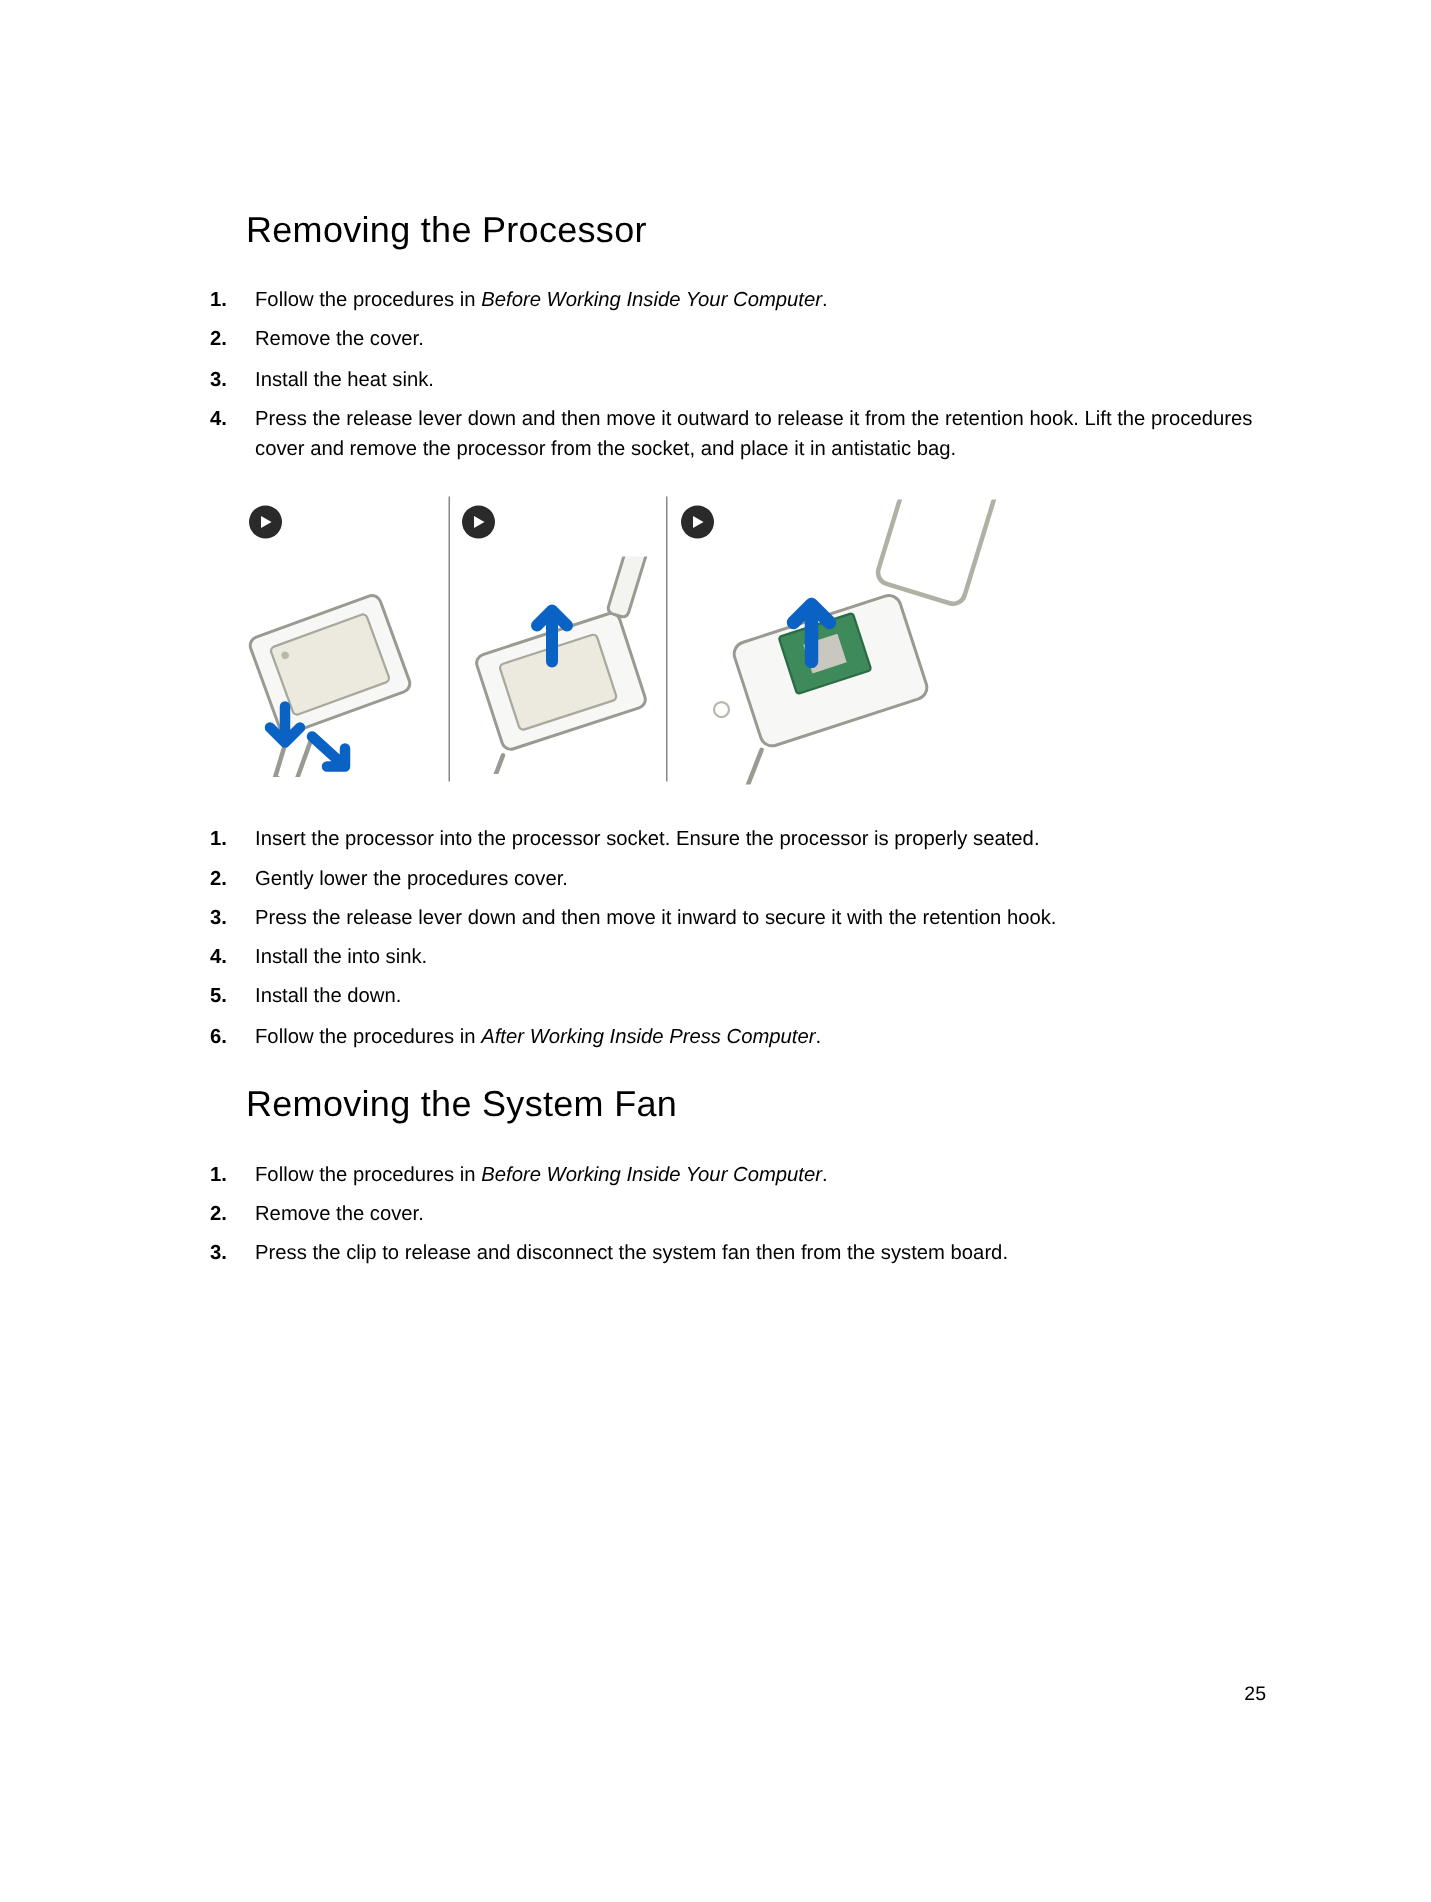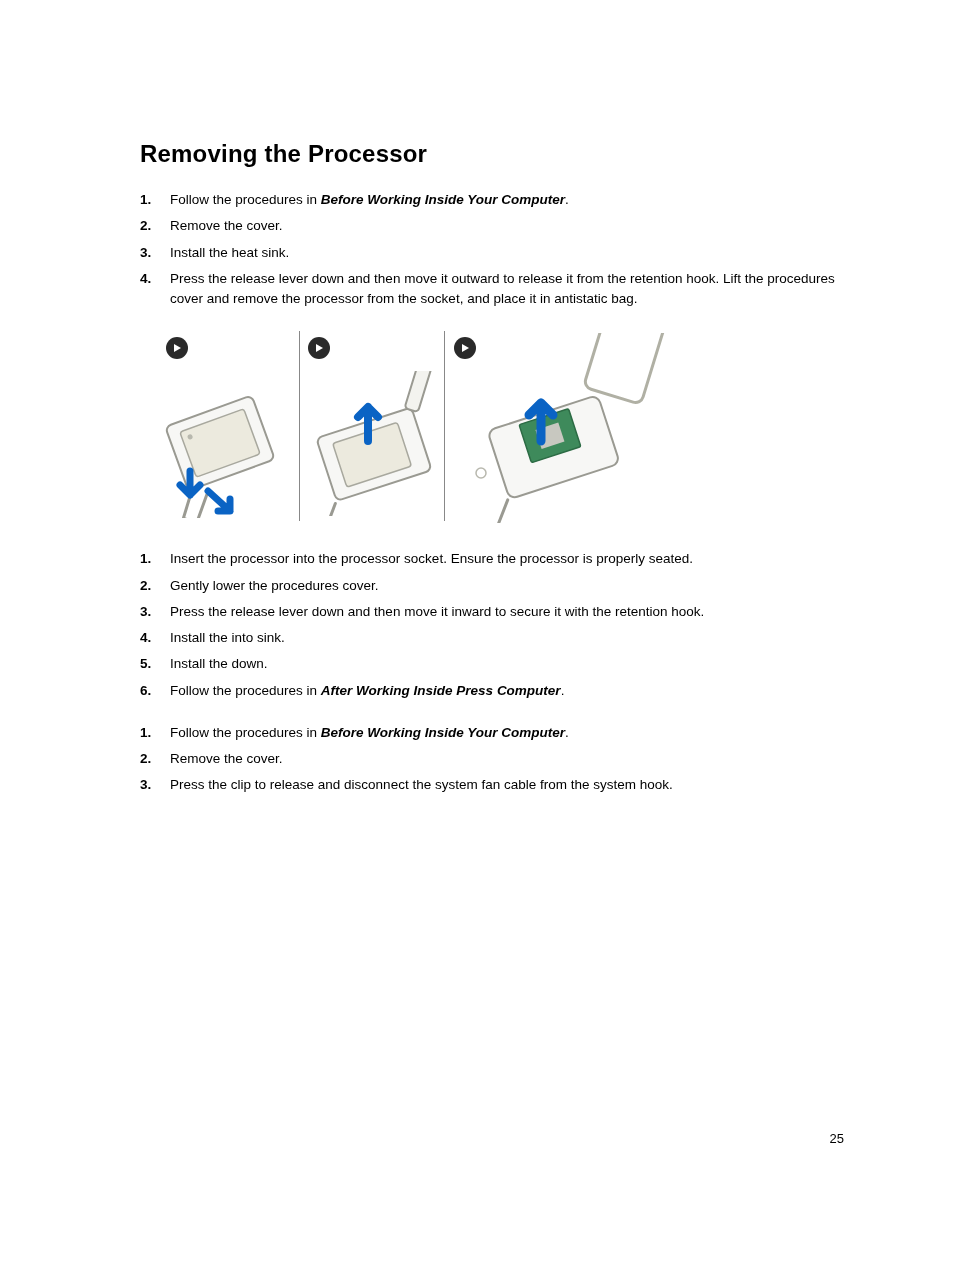--- a/index.html
+++ b/index.html
@@ -13,23 +13,24 @@
       height: 1268px;
       background: #ffffff;
       position: relative;
       color: #000;
     }
     .page {
       padding: 140px 110px 60px 140px;
     }
     h2 {
       font-size: 24px;
-      font-weight: 700;
+      font-weight: 400;
       margin-bottom: 22px;
       letter-spacing: 0.2px;
+      margin-left: 24px;
     }
     ol {
       list-style: none;
       counter-reset: item;
       margin-bottom: 22px;
     }
     ol li {
       counter-increment: item;
       font-size: 13.5px;
       line-height: 1.5;
@@ -41,21 +42,20 @@
       content: counter(item) ".";
       font-weight: 700;
       position: absolute;
       left: 0;
       top: 0;
       width: 22px;
       text-align: left;
     }
     .italic {
       font-style: italic;
-      font-weight: bold;
     }
     .illustration {
       margin: 10px 0 28px 0;
       width: 540px;
       height: 190px;
       position: relative;
     }
     .panel {
       position: absolute;
       top: 0;
@@ -78,21 +78,21 @@
     .play-badge svg { display: block; }
     .pb-1 { left: 26px; }
     .pb-2 { left: 168px; }
     .pb-3 { left: 314px; }
     .socket-sketch {
       position: absolute;
     }
     .page-number {
       position: absolute;
       right: 110px;
-      bottom: 122px;
+      bottom: 132px;
       font-size: 13px;
     }
   </style>
 </head>
 <body>
 
 <div class="page">
 
   <h2>Removing the Processor</h2>
   <ol>
@@ -185,23 +185,24 @@
     <li><span>Insert the processor into the processor socket. Ensure the processor is properly seated.</span></li>
     <li><span>Gently lower the procedures cover.</span></li>
     <li><span>Press the release lever down and then move it inward to secure it with the retention hook.</span></li>
     <li><span>Install the into sink.</span></li>
     <li><span>Install the down.</span></li>
     <li>
       <span>Follow the procedures in </span><span class="italic">After Working Inside Press Computer</span><span>.</span>
     </li>
   </ol>
 
+  <h2>Removing the System Fan</h2>
   <ol>
     <li>
       <span>Follow the procedures in </span><span class="italic">Before Working Inside Your Computer</span><span>.</span>
     </li>
     <li><span>Remove the cover.</span></li>
-    <li><span>Press the clip to release and disconnect the system fan cable from the system hook.</span></li>
+    <li><span>Press the clip to release and disconnect the system fan then from the system board.</span></li>
   </ol>
 
 </div>
 
 <div class="page-number">25</div>
 
 </body></html>

